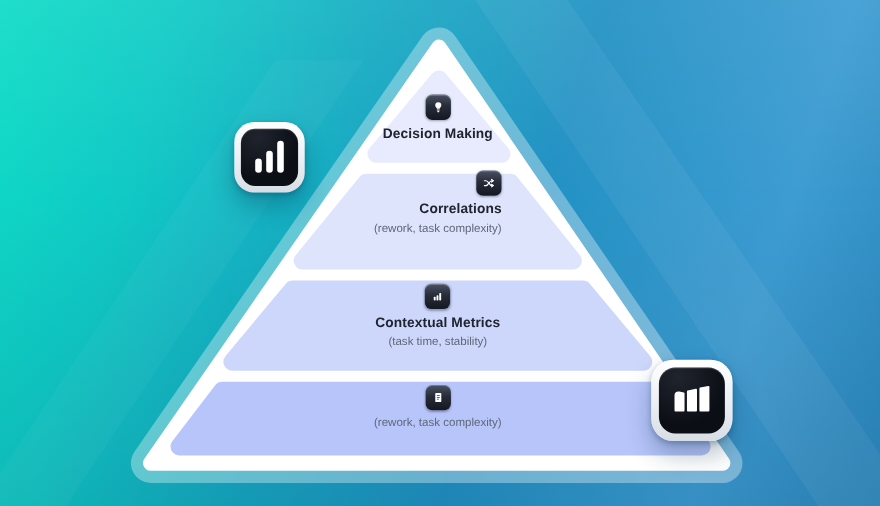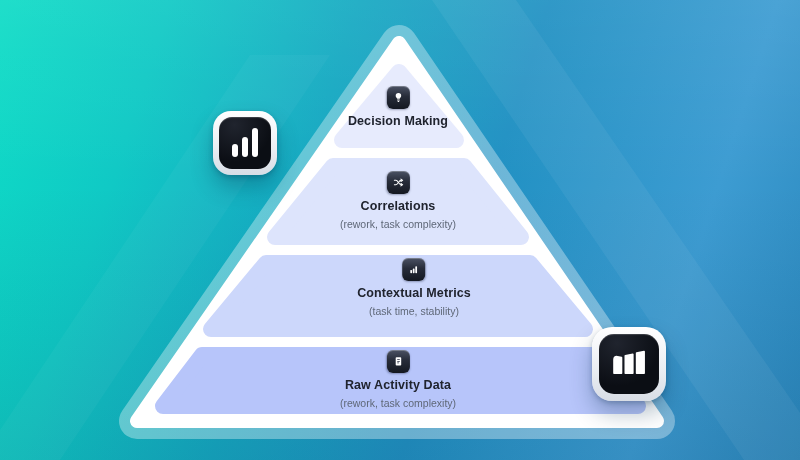--- a/index.html
+++ b/index.html
@@ -72,55 +72,54 @@
       <svg width="15" height="15" viewBox="0 0 24 24">
         <path fill="#ffffff" d="M12 4.6a4.4 4.4 0 0 1 4.4 4.4c0 1.7-.9 2.7-1.7 3.6-.4.5-.7 1-.7 1.4h-4c0-.4-.3-.9-.7-1.4-.8-.9-1.7-1.9-1.7-3.6A4.4 4.4 0 0 1 12 4.6z"></path>
         <rect x="9.8" y="15.2" width="4.4" height="1.7" rx="0.8" fill="#ffffff"></rect>
         <rect x="10.5" y="17.6" width="3" height="1.5" rx="0.7" fill="#ffffff"></rect>
       </svg>
     </div>
     <div class="level-title">Decision Making</div>
 
   </div>
 
-  <div class="level-block" style="top:171px;">
+  <div class="level-block" style="top:155px;align-items:flex-end;">
     <div class="mini-icon">
       <svg width="15" height="15" viewBox="0 0 24 24" fill="none" stroke="#ffffff" stroke-width="1.7" stroke-linecap="round">
         <path d="M5.5 8.5h2.4c3.6 0 4.6 7 8.2 7h1.4"></path>
         <path d="M5.5 15.5h2.4c3.6 0 4.6-7 8.2-7h1.4"></path>
         <path d="M15.9 6.6 18.4 8.5 15.9 10.4" fill="none"></path>
         <path d="M15.9 13.6 18.4 15.5 15.9 17.4" fill="none"></path>
       </svg>
     </div>
     <div class="level-title">Correlations</div>
     <div class="level-sub">(rework, task complexity)</div>
   </div>
 
-  <div class="level-block" style="top:258px;margin-left:16px;">
+  <div class="level-block" style="top:258px;">
     <div class="mini-icon">
       <svg width="15" height="15" viewBox="0 0 24 24">
         <rect x="6.6" y="12.6" width="2.8" height="5.2" rx="1.1" fill="#ffffff"></rect>
         <rect x="10.6" y="10.2" width="2.8" height="7.6" rx="1.1" fill="#ffffff"></rect>
         <rect x="14.6" y="6.8" width="2.8" height="11" rx="1.1" fill="#ffffff"></rect>
       </svg>
     </div>
     <div class="level-title">Contextual Metrics</div>
     <div class="level-sub">(task time, stability)</div>
   </div>
 
   <div class="level-block" style="top:350px;">
     <div class="mini-icon">
       <svg width="15" height="15" viewBox="0 0 24 24">
         <rect x="7.6" y="5.2" width="8.8" height="13.2" rx="1.3" fill="#ffffff"></rect>
         <rect x="9.8" y="8.4" width="4.6" height="1.2" rx="0.6" fill="#2b3040"></rect>
         <rect x="9.8" y="11" width="4.6" height="1.2" rx="0.6" fill="#2b3040"></rect>
         <rect x="9.8" y="13.6" width="3.2" height="1.2" rx="0.6" fill="#2b3040"></rect>
       </svg>
     </div>
-    <div class="level-title">Raw Activity Data</div>
     <div class="level-sub">(rework, task complexity)</div>
   </div>
 
   <div class="badge badge-left">
     <div class="badge-inner">
       <svg width="52" height="52" viewBox="0 0 52 52">
         <rect x="13" y="27" width="6" height="13" rx="3" fill="#ffffff"></rect>
         <rect x="23" y="20" width="6" height="20" rx="3" fill="#ffffff"></rect>
         <rect x="33" y="11" width="6" height="29" rx="3" fill="#ffffff"></rect>
       </svg>

